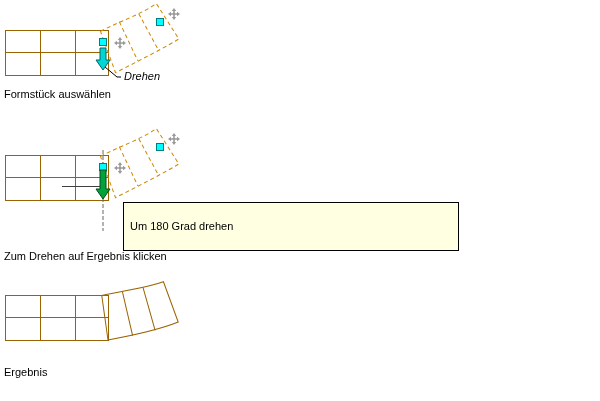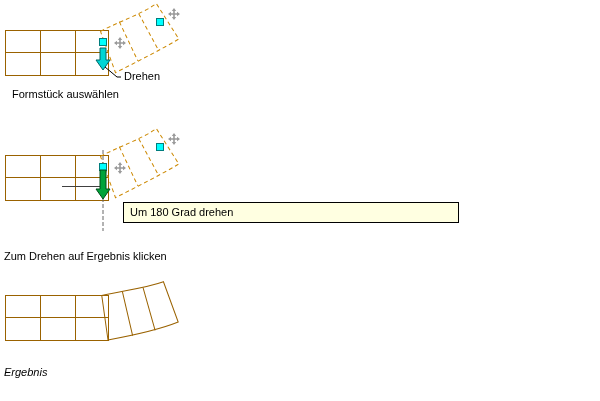--- a/index.html
+++ b/index.html
@@ -28,29 +28,30 @@
   
   .caption{
     position:absolute;
     font-size:11px;color:var(--text);
     white-space:nowrap;
   }
   .label{
     position:absolute;
     font-size:11px;color:var(--text);
     white-space:nowrap;
+    font-style:italic;
   }
   .tooltip{
     position:absolute;
     box-sizing:border-box;
     width:336px;
     background:var(--tooltip-bg);
     border:1px solid var(--tooltip-border);
     font-size:11px;line-height:15px;color:var(--text);
-    padding:2px 6px;
+    padding:16px 6px;
     white-space:nowrap;
   }
 </style>
 </head>
 <body>
 
 <div class="stage">
 
   <svg width="600" height="401" viewBox="0 0 600 401">
     <defs>
@@ -93,22 +94,22 @@
       <path class="gridlines" d="M5,295 H108 V340 H5 Z M5,317.5 H108 M40,295 V340 M75,295 V340"></path>
       <g transform="translate(108,340) rotate(-8)">
         <path class="solidband" d="M0,-45 C22,-47 44,-46 63,-50 L72,-8 C52,-3 24,-1 0,0 Z"></path>
         <path class="solidband" d="M21,-46 L25,-1 M42,-47 L48,-3"></path>
       </g>
     </g>
   </svg>
 
   <div class="label" style="left:124px;top:70px;">Drehen</div>
 
-  <div class="caption" style="left:12px;top:88px;text-align:center;">Formstück auswählen</div>
+  <div class="caption" style="left:4px;top:88px;text-align:center;">Formstück auswählen</div>
 
   <div class="tooltip" style="left:123px;top:202px;">
     <div>Um 180 Grad drehen</div>
   </div>
 
   <div class="caption" style="left:4px;top:250px;">Zum Drehen auf Ergebnis klicken</div>
 
-  <div class="caption" style="left:4px;top:366px;font-style:italic;">Ergebnis</div>
+  <div class="caption" style="left:4px;top:366px;">Ergebnis</div>
 </div>
 
 </body></html>

